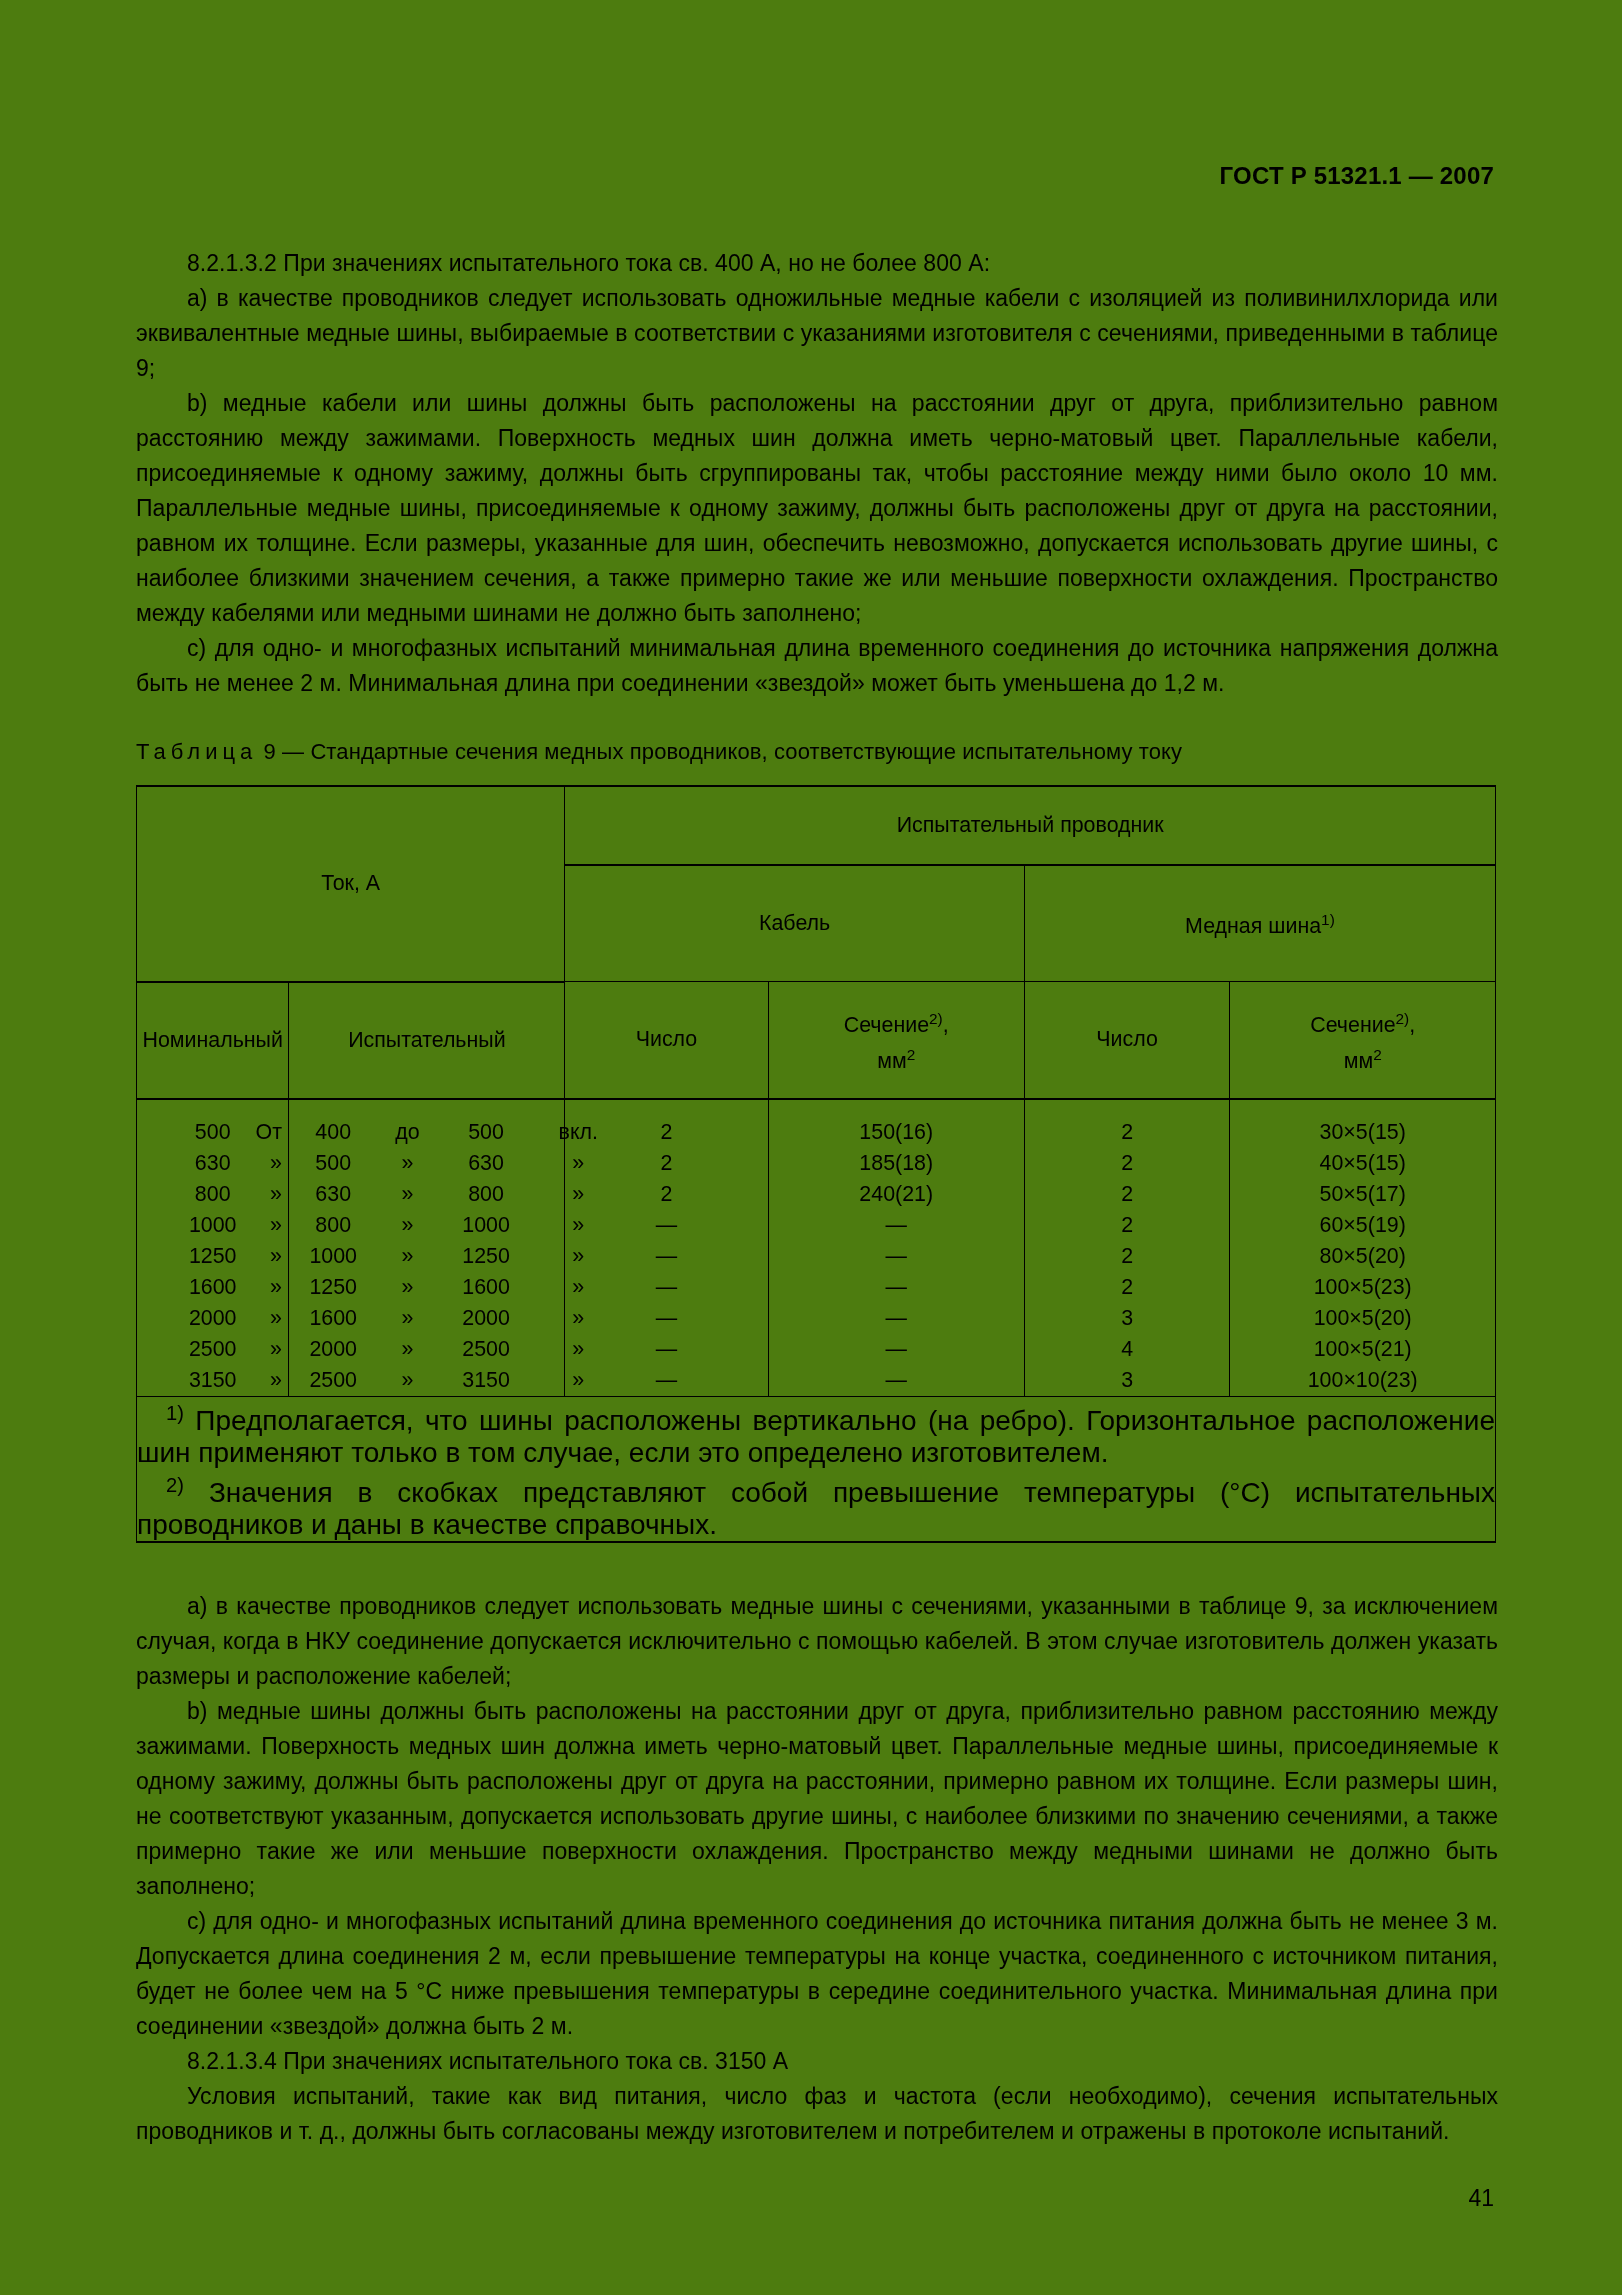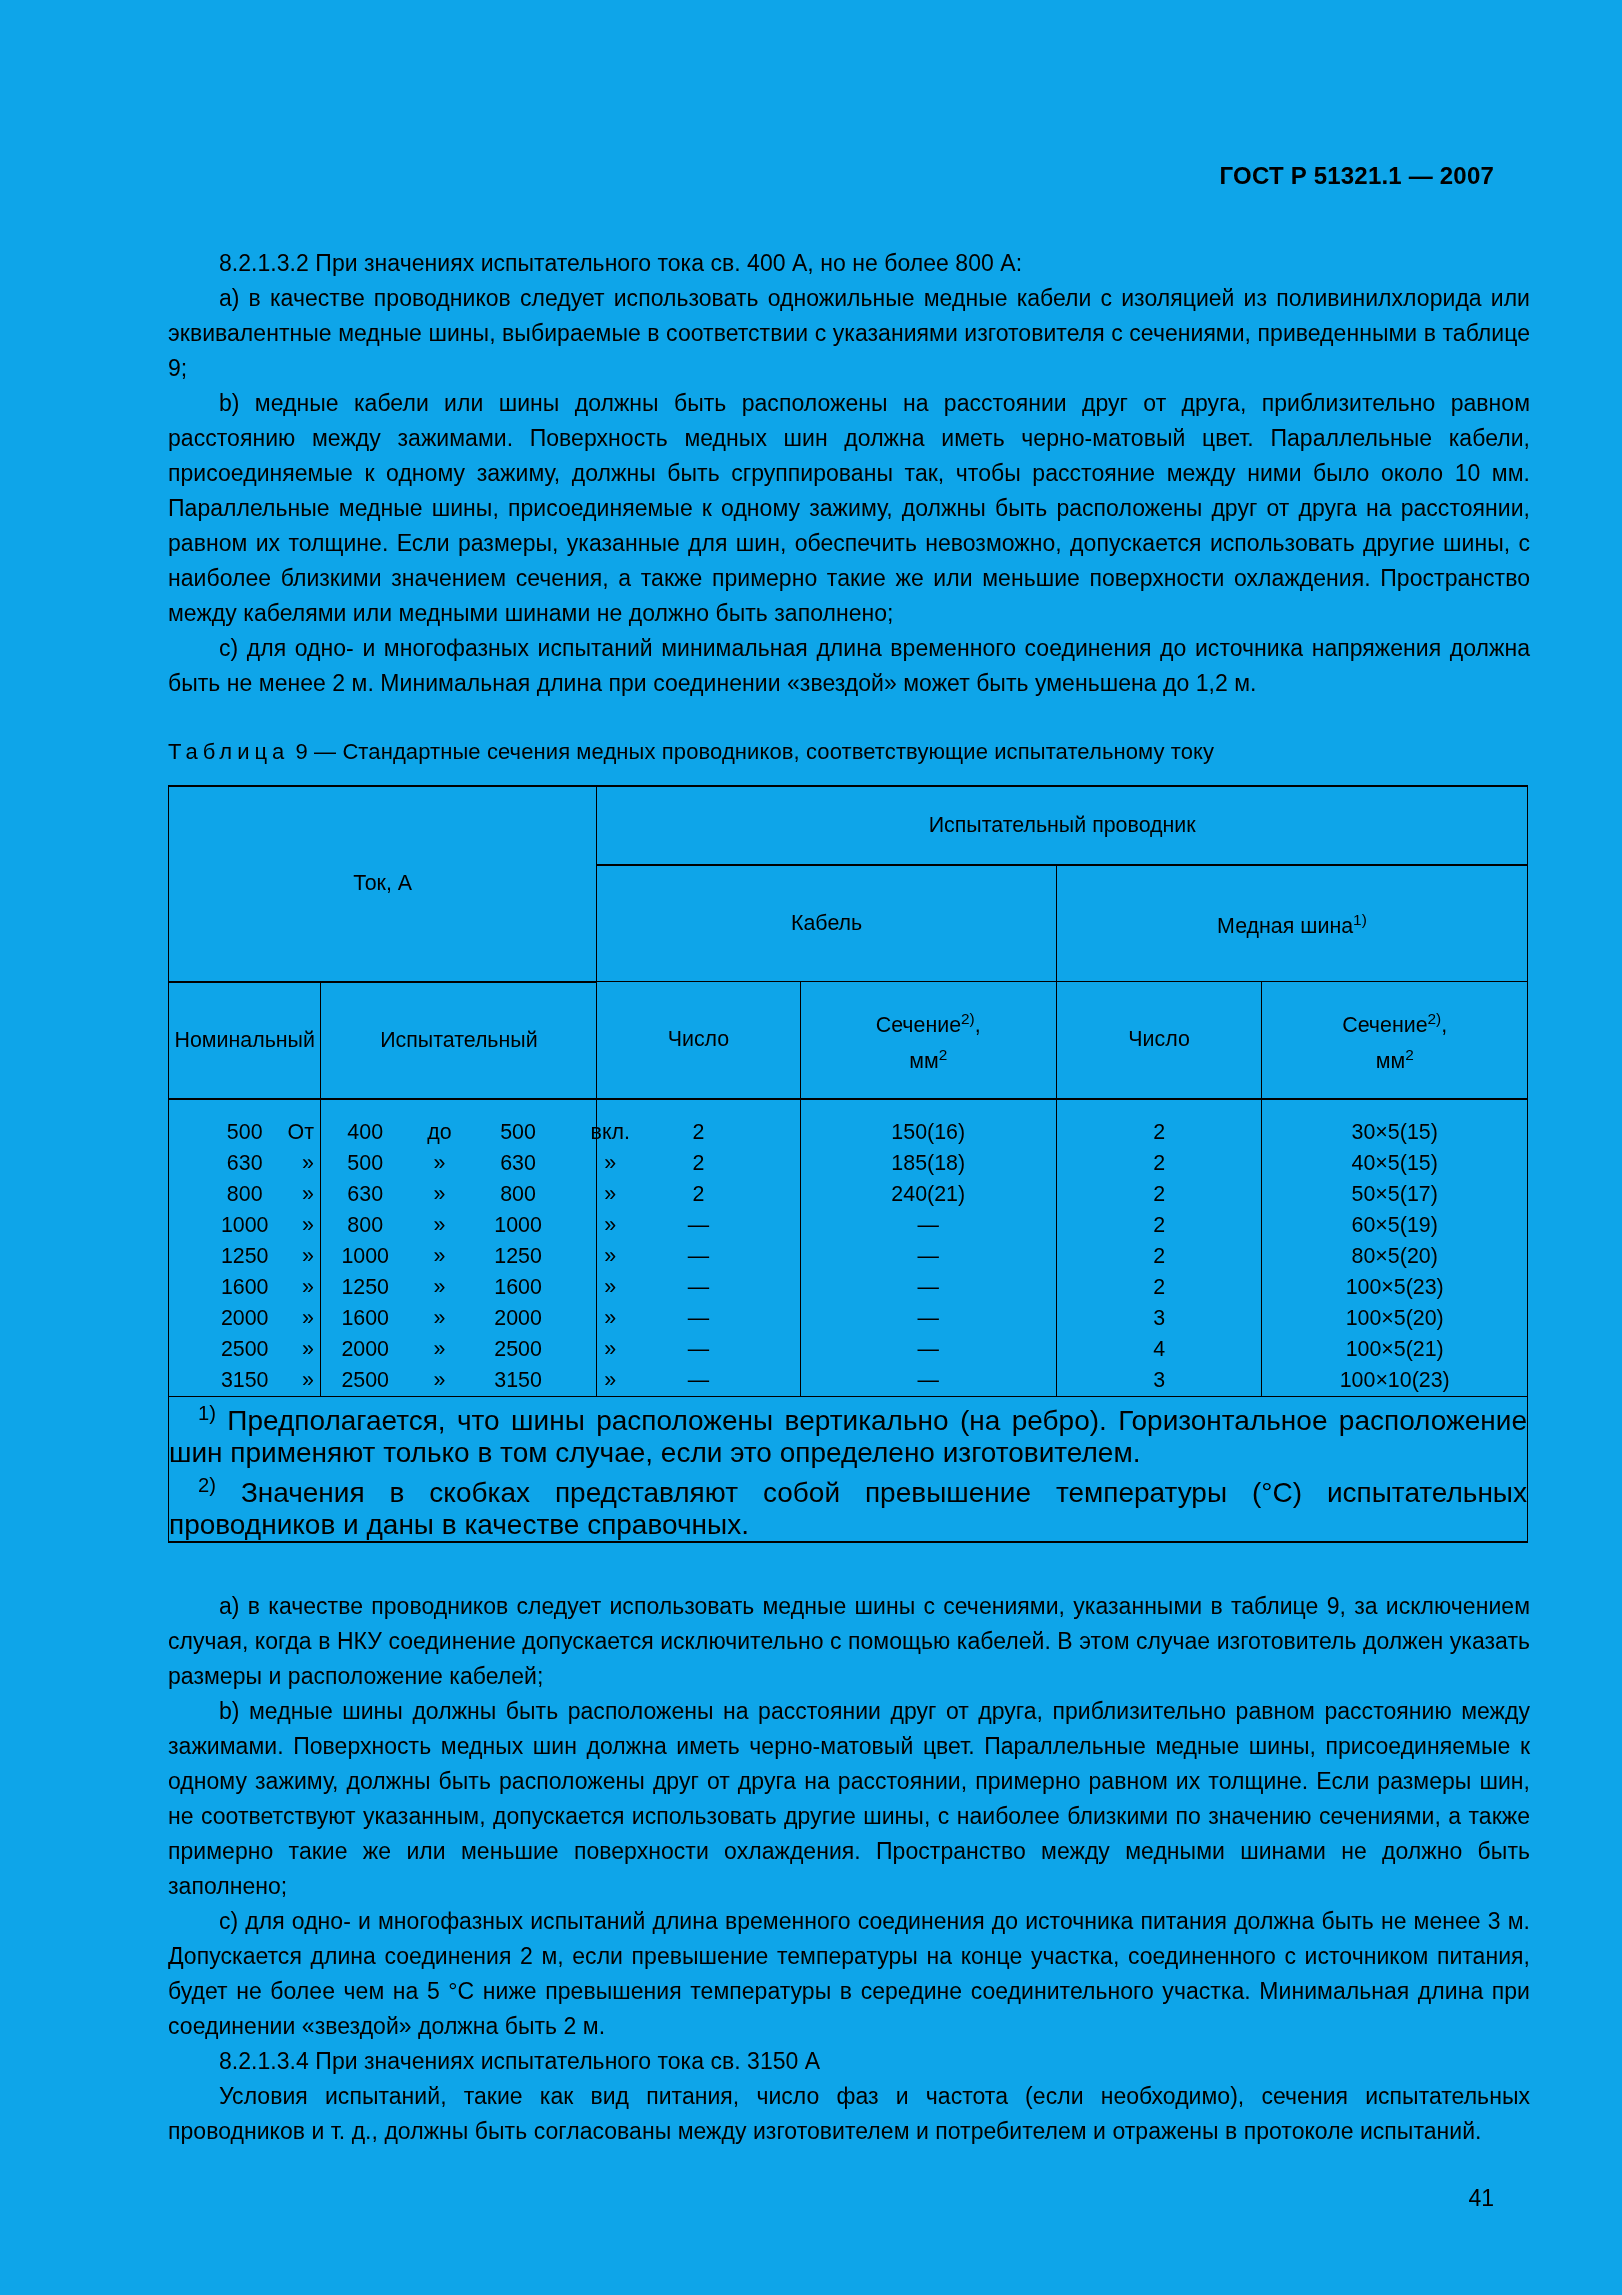--- a/index.html
+++ b/index.html
@@ -8,21 +8,21 @@
     background: #ffffff;
   }
   body {
     font-family: "Liberation Sans", sans-serif;
     color: #000000;
   }
   .page {
     position: relative;
     width: 1623px;
     height: 2295px;
-    background: #0ea5e9;
+    background: #4d7c0f;
     box-sizing: border-box;
     overflow: hidden;
   }
 
   
   .running-head {
     position: absolute;
     top: 162px;
     right: 129px;
     font-size: 24px;
@@ -30,21 +30,20 @@
     letter-spacing: 0.2px;
     white-space: nowrap;
   }
 
   
   .content {
     position: absolute;
     left: 136px;
     top: 246px;
     width: 1362px;
-    margin-left: 32px;
   }
   p.body {
     margin: 0;
     font-size: 23px;
     line-height: 35px;
     text-align: justify;
     text-align-last: left;
     letter-spacing: 0.04px;
   }
   p.body.indent {

